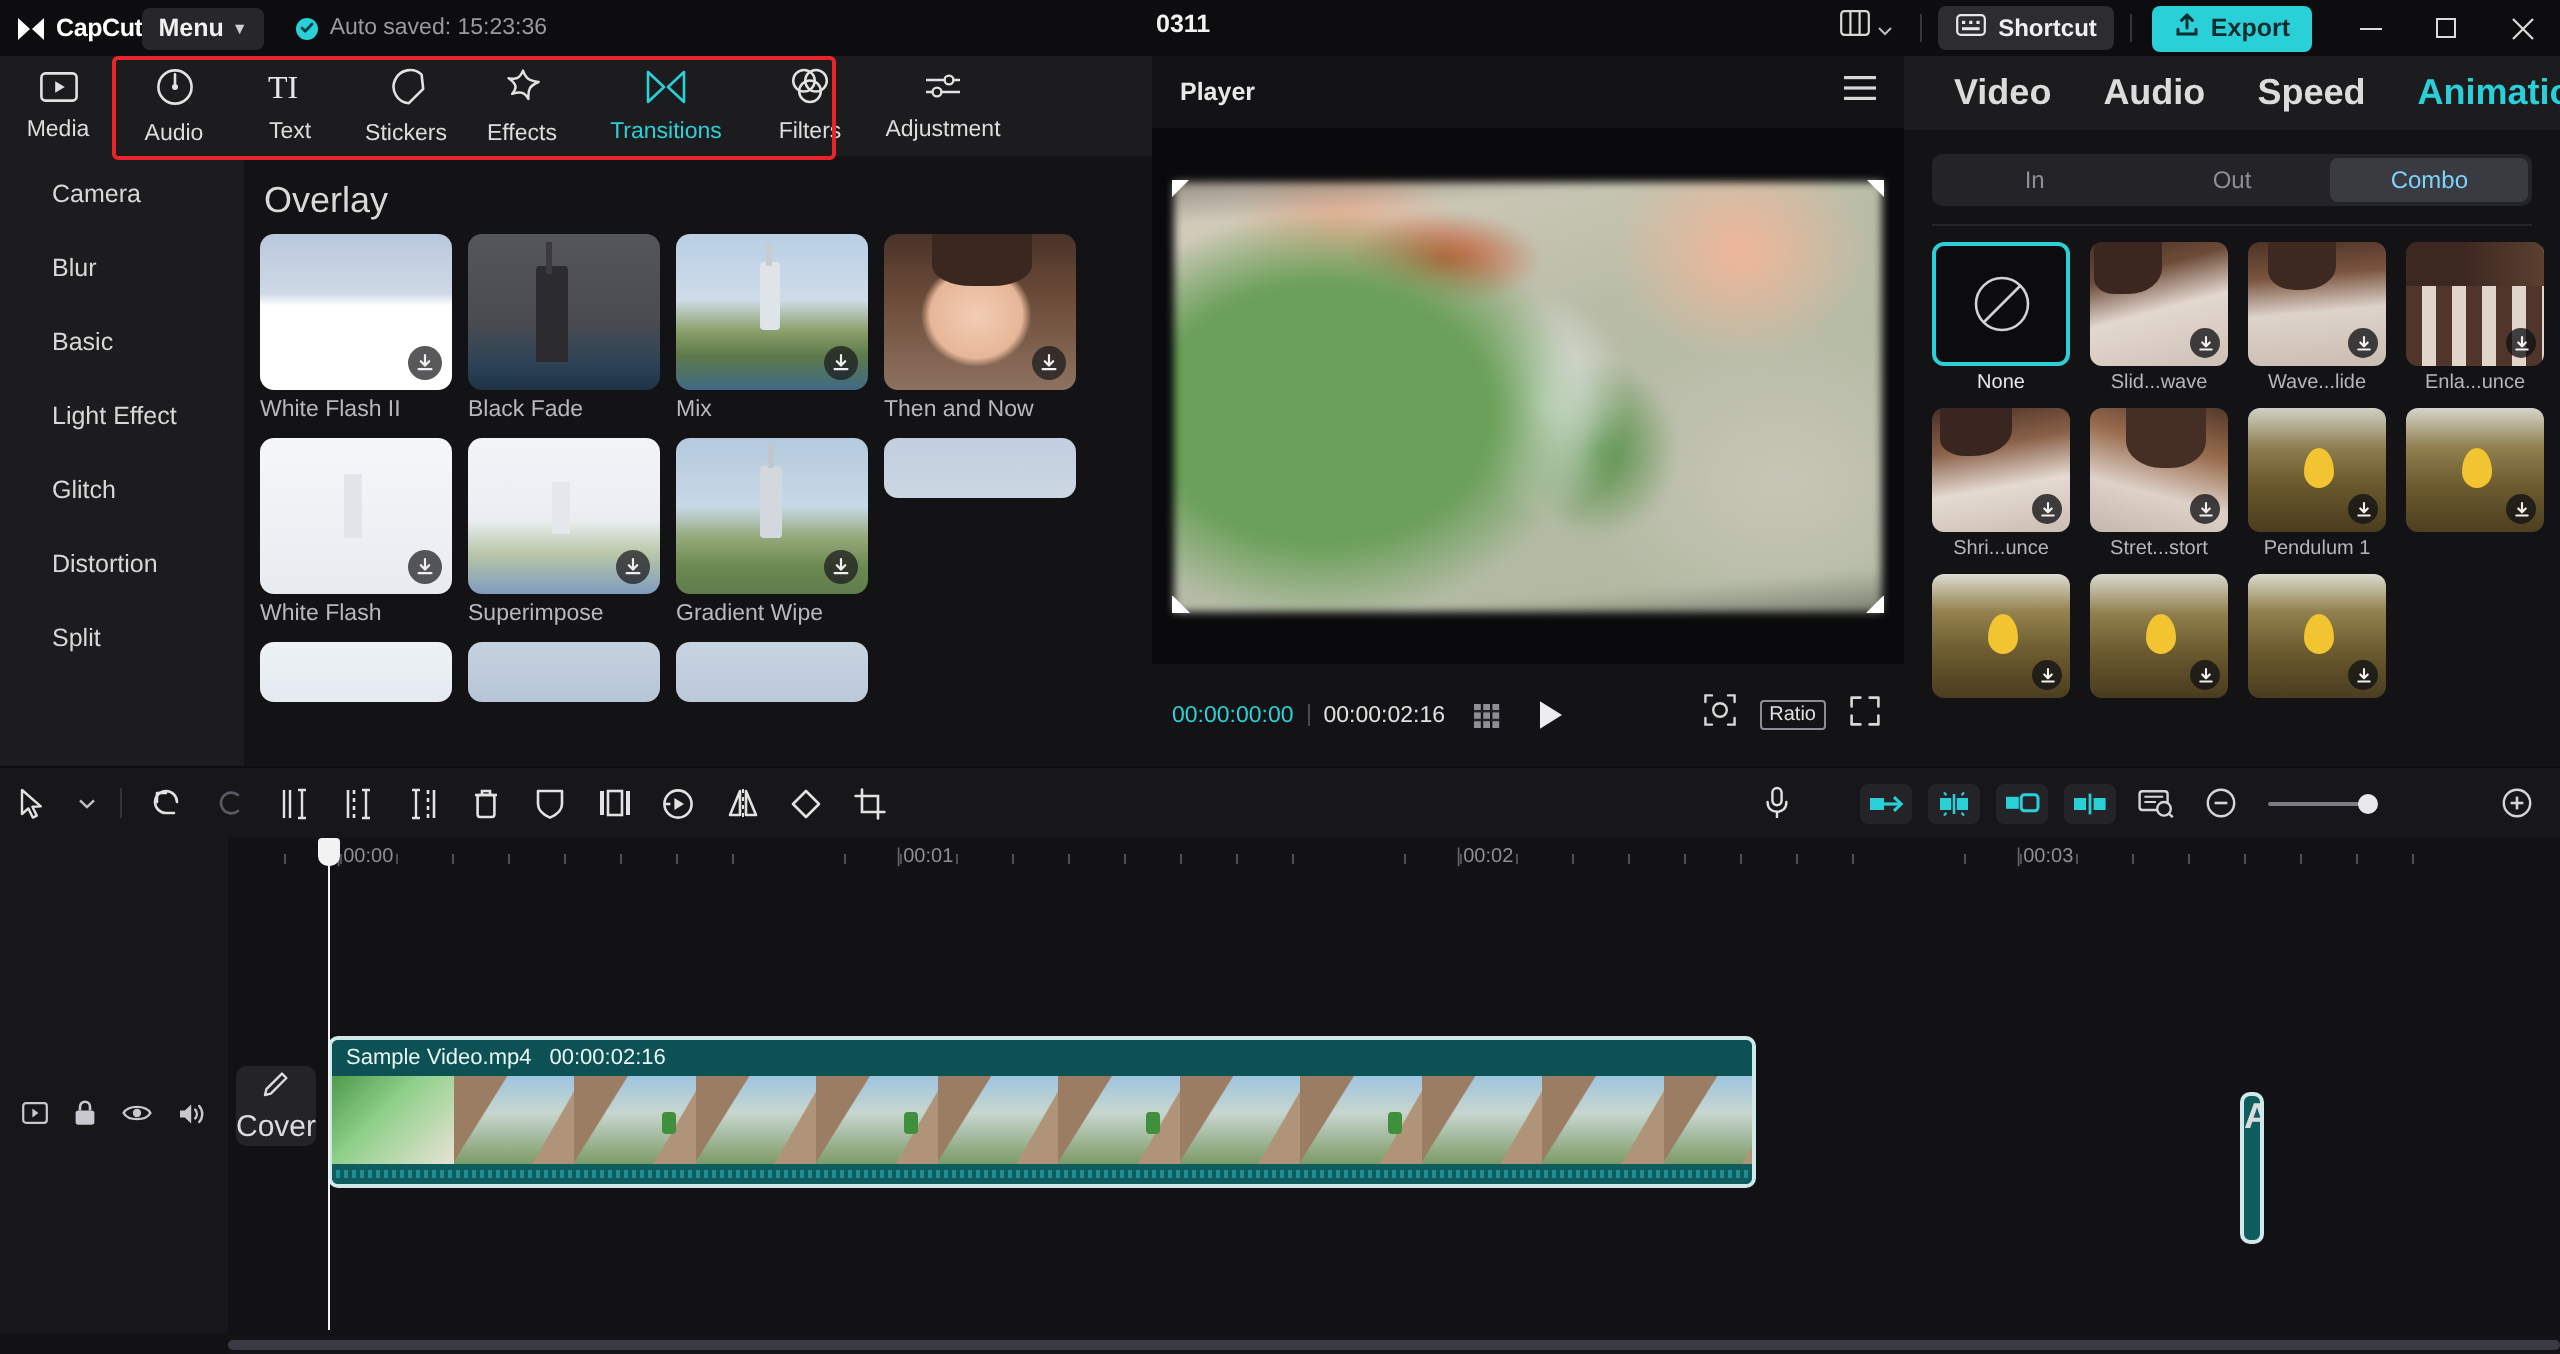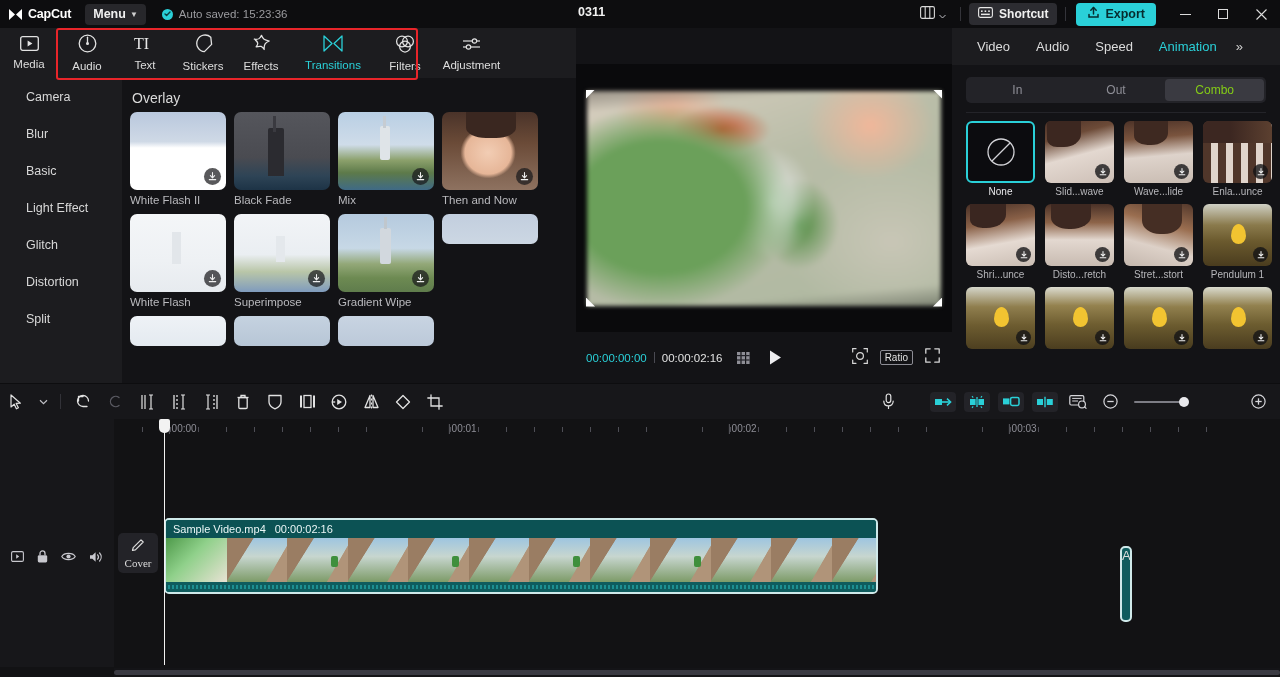--- a/index.html
+++ b/index.html
@@ -15,21 +15,21 @@
   
   .titlebar {
     position: absolute; top: 0; left: 0; width: 1280px; height: 28px;
     background: #0d0d0f; display: flex; align-items: center;
   }
   .cc-logo { display: flex; align-items: center; gap: 5px; margin-left: 8px; }
   .cc-mark { width: 15px; height: 13px; position: relative; }
   .cc-mark svg { display: block; }
   .cc-text { font-size: 12.5px; font-weight: bold; color: #fff; letter-spacing: -0.2px; }
   .menu-btn {
-    margin-left: 14px; height: 21px; padding: 0 8px; border-radius: 4px;
+    height: 21px; padding: 0 8px; border-radius: 4px;
     background: #27272b; display: flex; align-items: center; gap: 4px;
     font-size: 12.5px; font-weight: bold; color: #f0f0f0; cursor: pointer;
   }
   .menu-caret { font-size: 8px; color: #cfcfcf; }
   .autosave { margin-left: 16px; display: flex; align-items: center; gap: 6px;
     font-size: 11.5px; color: #9b9b9f; }
   .check-dot { width: 11px; height: 11px; border-radius: 50%; background: #2ad0d8;
     display: flex; align-items: center; justify-content: center; }
   .check-dot svg { display: block; }
   .proj-title { position: absolute; left: 578px; top: 5px; font-size: 12.5px;
@@ -70,21 +70,21 @@
 
   
   .catpanel { position: absolute; left: 0; top: 78px; width: 122px; height: 305px;
     background: #1c1c1f; overflow: hidden; }
   .cat { height: 37px; display: flex; align-items: center; padding-left: 26px;
     font-size: 12.5px; color: #d8d8d8; cursor: pointer; }
 
   
   .gridpanel { position: absolute; left: 122px; top: 78px; width: 454px; height: 305px;
     background: #131316; overflow: hidden; }
-  .grid-head { font-size: 14px; color: #d9d9d9; padding: 12px 0 6px 10px; }
+  .grid-head { font-size: 18px; color: #d9d9d9; padding: 12px 0 6px 10px; }
   .tgrid { display: grid; grid-template-columns: repeat(4, 104px); gap: 0 0;
     padding-left: 8px; }
   .tcell { width: 120px; margin-bottom: 8px; cursor: pointer; }
   .tthumb { width: 96px; height: 78px; border-radius: 7px; position: relative;
     overflow: hidden; background: #2a2a30; }
   .tthumb .dl { position: absolute; right: 5px; bottom: 5px; width: 17px; height: 17px;
     border-radius: 50%; background: rgba(25,25,28,.72); display: flex;
     align-items: center; justify-content: center; }
   .tlabel { font-size: 11.5px; color: #b9b9bd; margin-top: 4px; white-space: nowrap;
     overflow: hidden; text-overflow: ellipsis; width: 96px; }
@@ -127,32 +127,32 @@
   .pc-right { margin-left: auto; display: flex; align-items: center; gap: 12px;
     padding-right: 12px; }
   .ratio-btn { border: 1px solid #8d8d95; border-radius: 2px; font-size: 10px;
     color: #e0e0e0; padding: 1px 4px; cursor: pointer; }
 
   
   .rpanel { position: absolute; left: 952px; top: 28px; width: 328px; height: 355px;
     background: #131316; }
   .rtabs { height: 37px; display: flex; align-items: center; gap: 0;
     padding-left: 12px; background: #1c1c1f; }
-  .rtab { font-size: 13px; color: #dcdcdc; font-weight: normal; padding: 0 13px;
+  .rtab { font-size: 18px; color: #dcdcdc; font-weight: bold; padding: 0 13px;
     cursor: pointer; }
   .rtab.active { color: #2ad0d8; }
   .rtab.clip { color: #dcdcdc; width: 12px; padding: 0; overflow: hidden;
     white-space: nowrap; margin-left: 4px; }
   .rtab-more { margin-left: 6px; color: #cfcfcf; font-size: 13px; cursor: pointer; }
   .seg { margin: 12px 14px 0 14px; height: 26px; background: #232328;
     border-radius: 5px; display: flex; align-items: center; padding: 2px; }
   .seg-item { flex: 1; height: 22px; border-radius: 4px; display: flex;
     align-items: center; justify-content: center; font-size: 12px; color: #8e8e96;
     cursor: pointer; }
-  .seg-item.on { background: #3a3a41; color: #84cc16; }
+  .seg-item.on { background: #3a3a41; color: #7dd3fc; }
   .seg-rule { margin: 9px 14px 0 14px; height: 1px; background: #242429; }
   .agrid { display: grid; grid-template-columns: repeat(4, 79px); padding-left: 14px;
     margin-top: 8px; }
   .acell { width: 79px; margin-bottom: 7px; cursor: pointer; }
   .athumb { width: 69px; height: 62px; border-radius: 6px; position: relative;
     overflow: hidden; }
   .athumb.none { background: #0c0c0f; border: 2px solid #2ad0d8;
     display: flex; align-items: center; justify-content: center; }
   .athumb .dl { position: absolute; right: 4px; bottom: 4px; width: 15px; height: 15px;
     border-radius: 50%; background: rgba(18,18,20,.78); display: flex;
@@ -189,21 +189,21 @@
   .tick { position: absolute; top: 8px; width: 1px; height: 5px; background: #4e4e56; }
   .rlabel { position: absolute; top: 4px; font-size: 10px; color: #8e8e96; }
   .rlabel .bar { color: #6a6a72; margin-right: 1px; }
   .playhead { position: absolute; left: 164px; top: 419px; width: 1px; height: 246px;
     background: #f2f2f2; z-index: 20; }
   .ph-grip { position: absolute; left: -5px; top: 0; width: 11px; height: 14px;
     background: #f2f2f2; border-radius: 2px 2px 5px 5px; }
   .cover-btn { position: absolute; left: 118px; top: 533px; width: 40px; height: 40px;
     background: #232328; border-radius: 5px; display: flex; flex-direction: column;
     align-items: center; justify-content: center; gap: 1px; cursor: pointer; z-index: 12; }
-  .cover-btn .lbl { font-size: 11px; color: #dcdcdc; font-family: Liberation Serif, serif; }
+  .cover-btn .lbl { font-size: 15px; color: #dcdcdc; }
   .clip { position: absolute; left: 164px; top: 518px; width: 714px; height: 76px;
     border: 2px solid #cfe9ea; border-radius: 5px; overflow: hidden; cursor: pointer;
     background: #0f5c5e; z-index: 10; }
   .clip-hd { height: 18px; background: #0c5254; display: flex; align-items: center;
     gap: 9px; padding-left: 7px; }
   .clip-hd .n { font-size: 11px; color: #eaf6f6; }
   .clip-hd .d { font-size: 11px; color: #eaf6f6; }
   .clip-film { position: absolute; left: 0; top: 18px; width: 710px; height: 44px;
     display: flex; overflow: hidden; }
   .frame { width: 60.5px; height: 44px; flex: 0 0 60.5px; position: relative;
@@ -519,20 +519,30 @@
         <div class="tthumb" style="height:30px;background:linear-gradient(180deg,#c5d2e0 0%,#b7c6d6 100%)"></div>
       </div>
       <div class="tcell">
         <div class="tthumb" style="height:30px;background:linear-gradient(180deg,#c8d4e2 0%,#bcc9d9 100%)"></div>
       </div>
 
     </div>
   </div>
 
   <div class="player">
+    <div class="player-head">
+      <span class="t">Player</span>
+      <span>
+        <svg width="16" height="12" viewBox="0 0 16 12">
+            <rect y="0" width="16" height="1.6" fill="#d8d8d8"></rect>
+            <rect y="5.2" width="16" height="1.6" fill="#d8d8d8"></rect>
+            <rect y="10.4" width="16" height="1.6" fill="#d8d8d8"></rect>
+          </svg>
+      </span>
+    </div>
     <div class="stage">
       <div class="vidbox">
         <div class="vid"></div>
         <span class="handle h-tl"></span>
         <span class="handle h-tr"></span>
         <span class="handle h-bl"></span>
         <span class="handle h-br"></span>
       </div>
     </div>
     <div class="player-ctrl">
@@ -644,32 +654,20 @@
           <span class="dl">
               <svg width="8" height="8" viewBox="0 0 9 9">
                 <path d="M4.5 0.6 L4.5 5.6 M2.4 3.6 L4.5 5.8 L6.6 3.6" stroke="#f0f0f0" stroke-width="1.2" fill="none" stroke-linecap="round" stroke-linejoin="round"></path>
                 <path d="M1.3 7.6 L7.7 7.6" stroke="#f0f0f0" stroke-width="1.2" stroke-linecap="round"></path>
               </svg>
             </span>
         </div>
         <div class="alabel">Shri...unce</div>
       </div>
 
-      <div class="acell">
-        <div class="athumb" style="background:linear-gradient(180deg,#4a3127 0%,#8d6449 30%,#e3d8d0 58%,#c8bbb1 100%)">
-          <div style="position:absolute;left:6px;top:0;width:40px;height:25px;background:#3d2821;border-radius:0 0 50% 45%"></div>
-          <span class="dl">
-              <svg width="8" height="8" viewBox="0 0 9 9">
-                <path d="M4.5 0.6 L4.5 5.6 M2.4 3.6 L4.5 5.8 L6.6 3.6" stroke="#f0f0f0" stroke-width="1.2" fill="none" stroke-linecap="round" stroke-linejoin="round"></path>
-                <path d="M1.3 7.6 L7.7 7.6" stroke="#f0f0f0" stroke-width="1.2" stroke-linecap="round"></path>
-              </svg>
-            </span>
-        </div>
-        <div class="alabel">Disto...retch</div>
-      </div>
 
       <div class="acell">
         <div class="athumb" style="background:linear-gradient(195deg,#53382b 0%,#9a6e50 34%,#ddd1c8 66%,#c4b7ad 100%)">
           <div style="position:absolute;left:18px;top:0;width:40px;height:30px;background:#452e24;border-radius:0 0 45% 45%"></div>
           <span class="dl">
               <svg width="8" height="8" viewBox="0 0 9 9">
                 <path d="M4.5 0.6 L4.5 5.6 M2.4 3.6 L4.5 5.8 L6.6 3.6" stroke="#f0f0f0" stroke-width="1.2" fill="none" stroke-linecap="round" stroke-linejoin="round"></path>
                 <path d="M1.3 7.6 L7.7 7.6" stroke="#f0f0f0" stroke-width="1.2" stroke-linecap="round"></path>
               </svg>
             </span>

